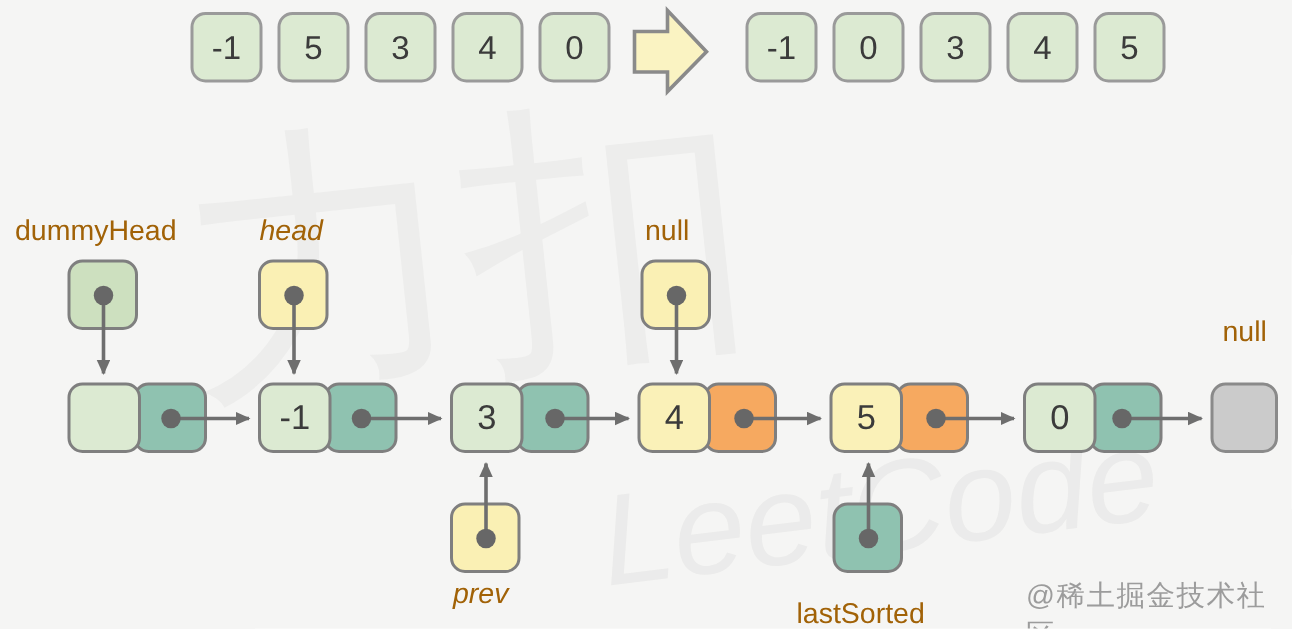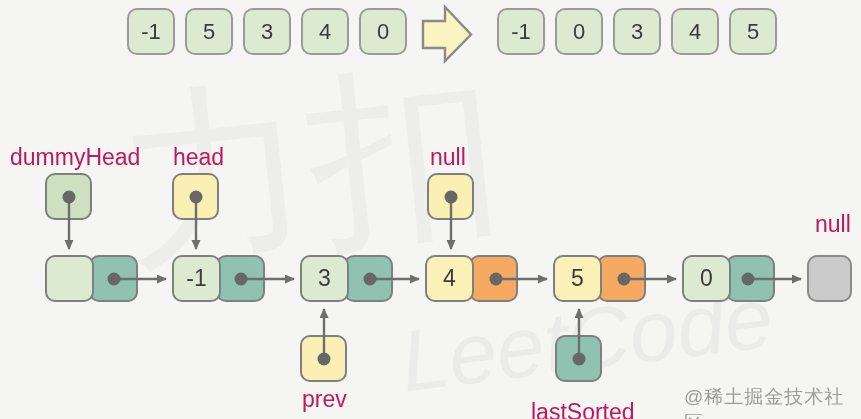--- a/index.html
+++ b/index.html
@@ -39,25 +39,25 @@
   .ptr{
     position:absolute;width:43px;height:43px;border:2.5px solid #7f7f7f;
     border-radius:10px;z-index:2;
   }
   .p-dummy{left:45px;top:173px;background:#cde0bf;}
   .p-head{left:172px;top:173px;background:#faf0b4;}
   .p-curr{left:427px;top:173px;background:#faf0b4;}
   .p-prev{left:300px;top:335px;background:#faf0b4;}
   .p-last{left:555px;top:335px;background:#8fc2b0;}
   
-  .lbl{position:absolute;font-size:23px;color:#be185d;z-index:2;white-space:nowrap;text-align:center;}
+  .lbl{position:absolute;font-size:19px;color:#a16207;z-index:2;white-space:nowrap;text-align:center;}
   .l-dummy{left:10px;top:144px;}
-  .l-head{left:173px;top:144px;}
+  .l-head{left:173px;top:144px;font-style:italic;}
   .l-curr{left:430px;top:144px;}
-  .l-prev{left:302px;top:386px;}
+  .l-prev{left:302px;top:386px;font-style:italic;}
   .l-last{left:531px;top:384px;margin-top:15px;}
   .l-null{left:815px;top:211px;}
   
   #overlay{position:absolute;left:0;top:0;z-index:3;pointer-events:none;}
 </style>
 </head>
 <body>
 
 <div id="stage">
 

